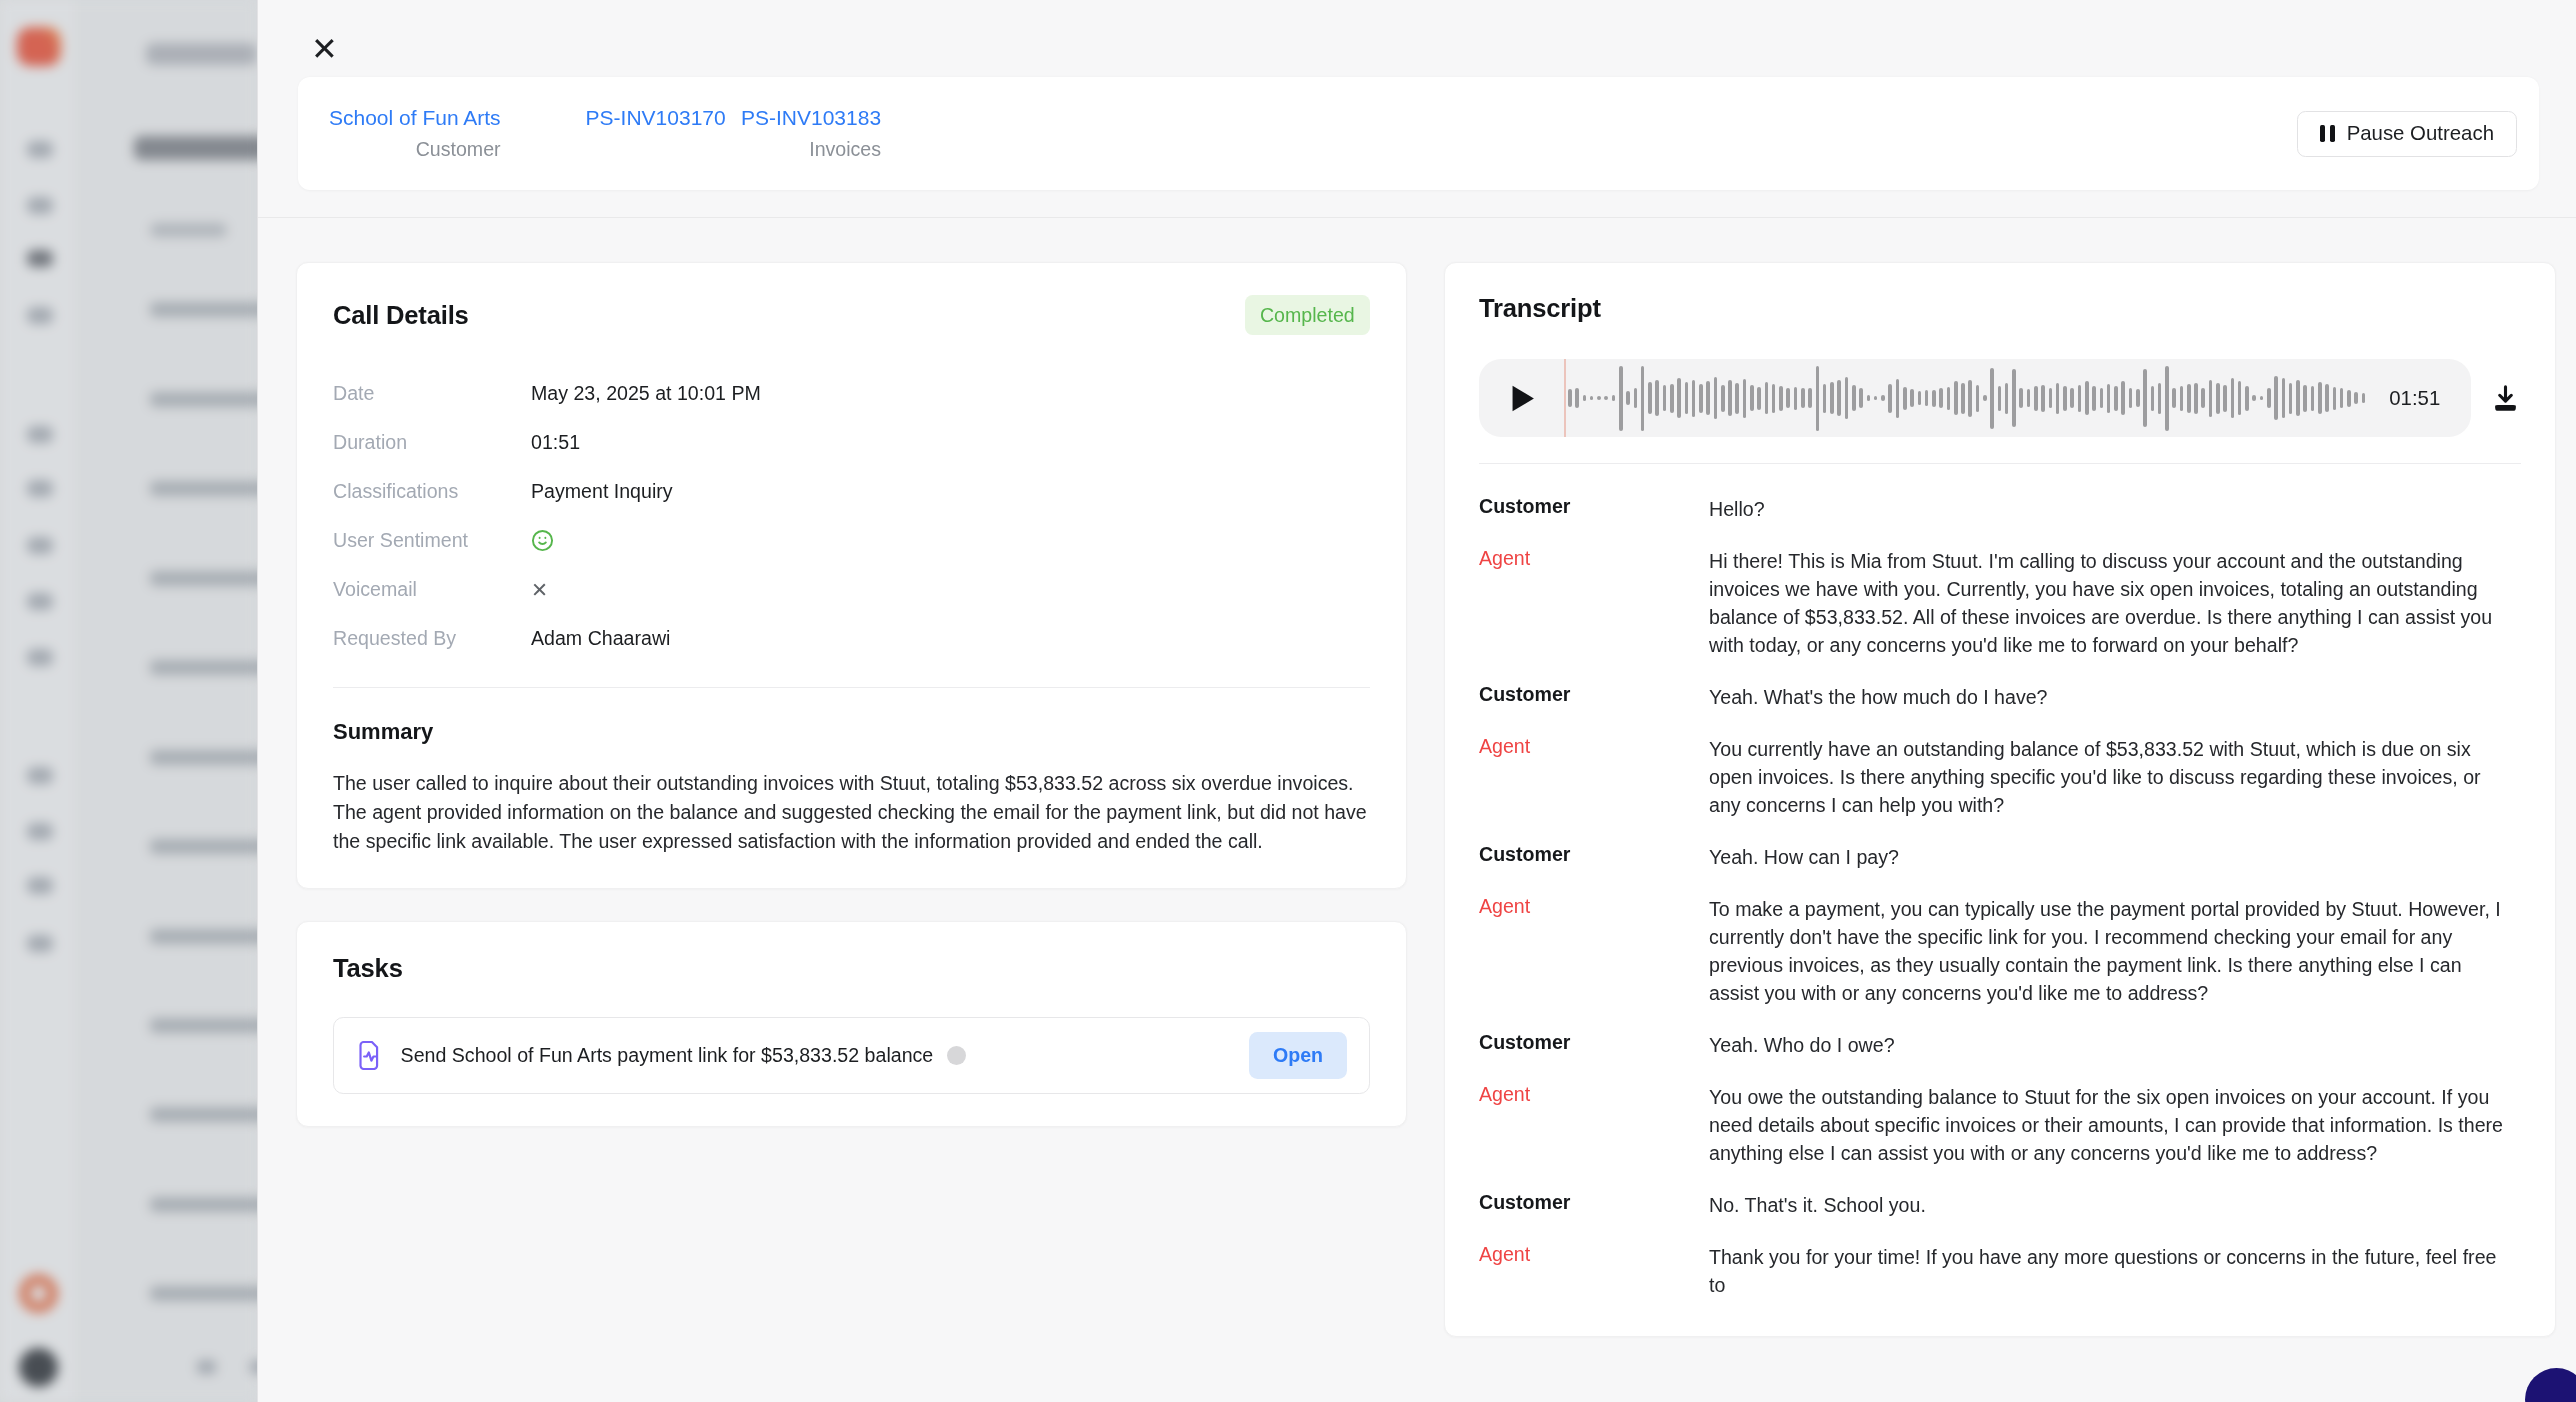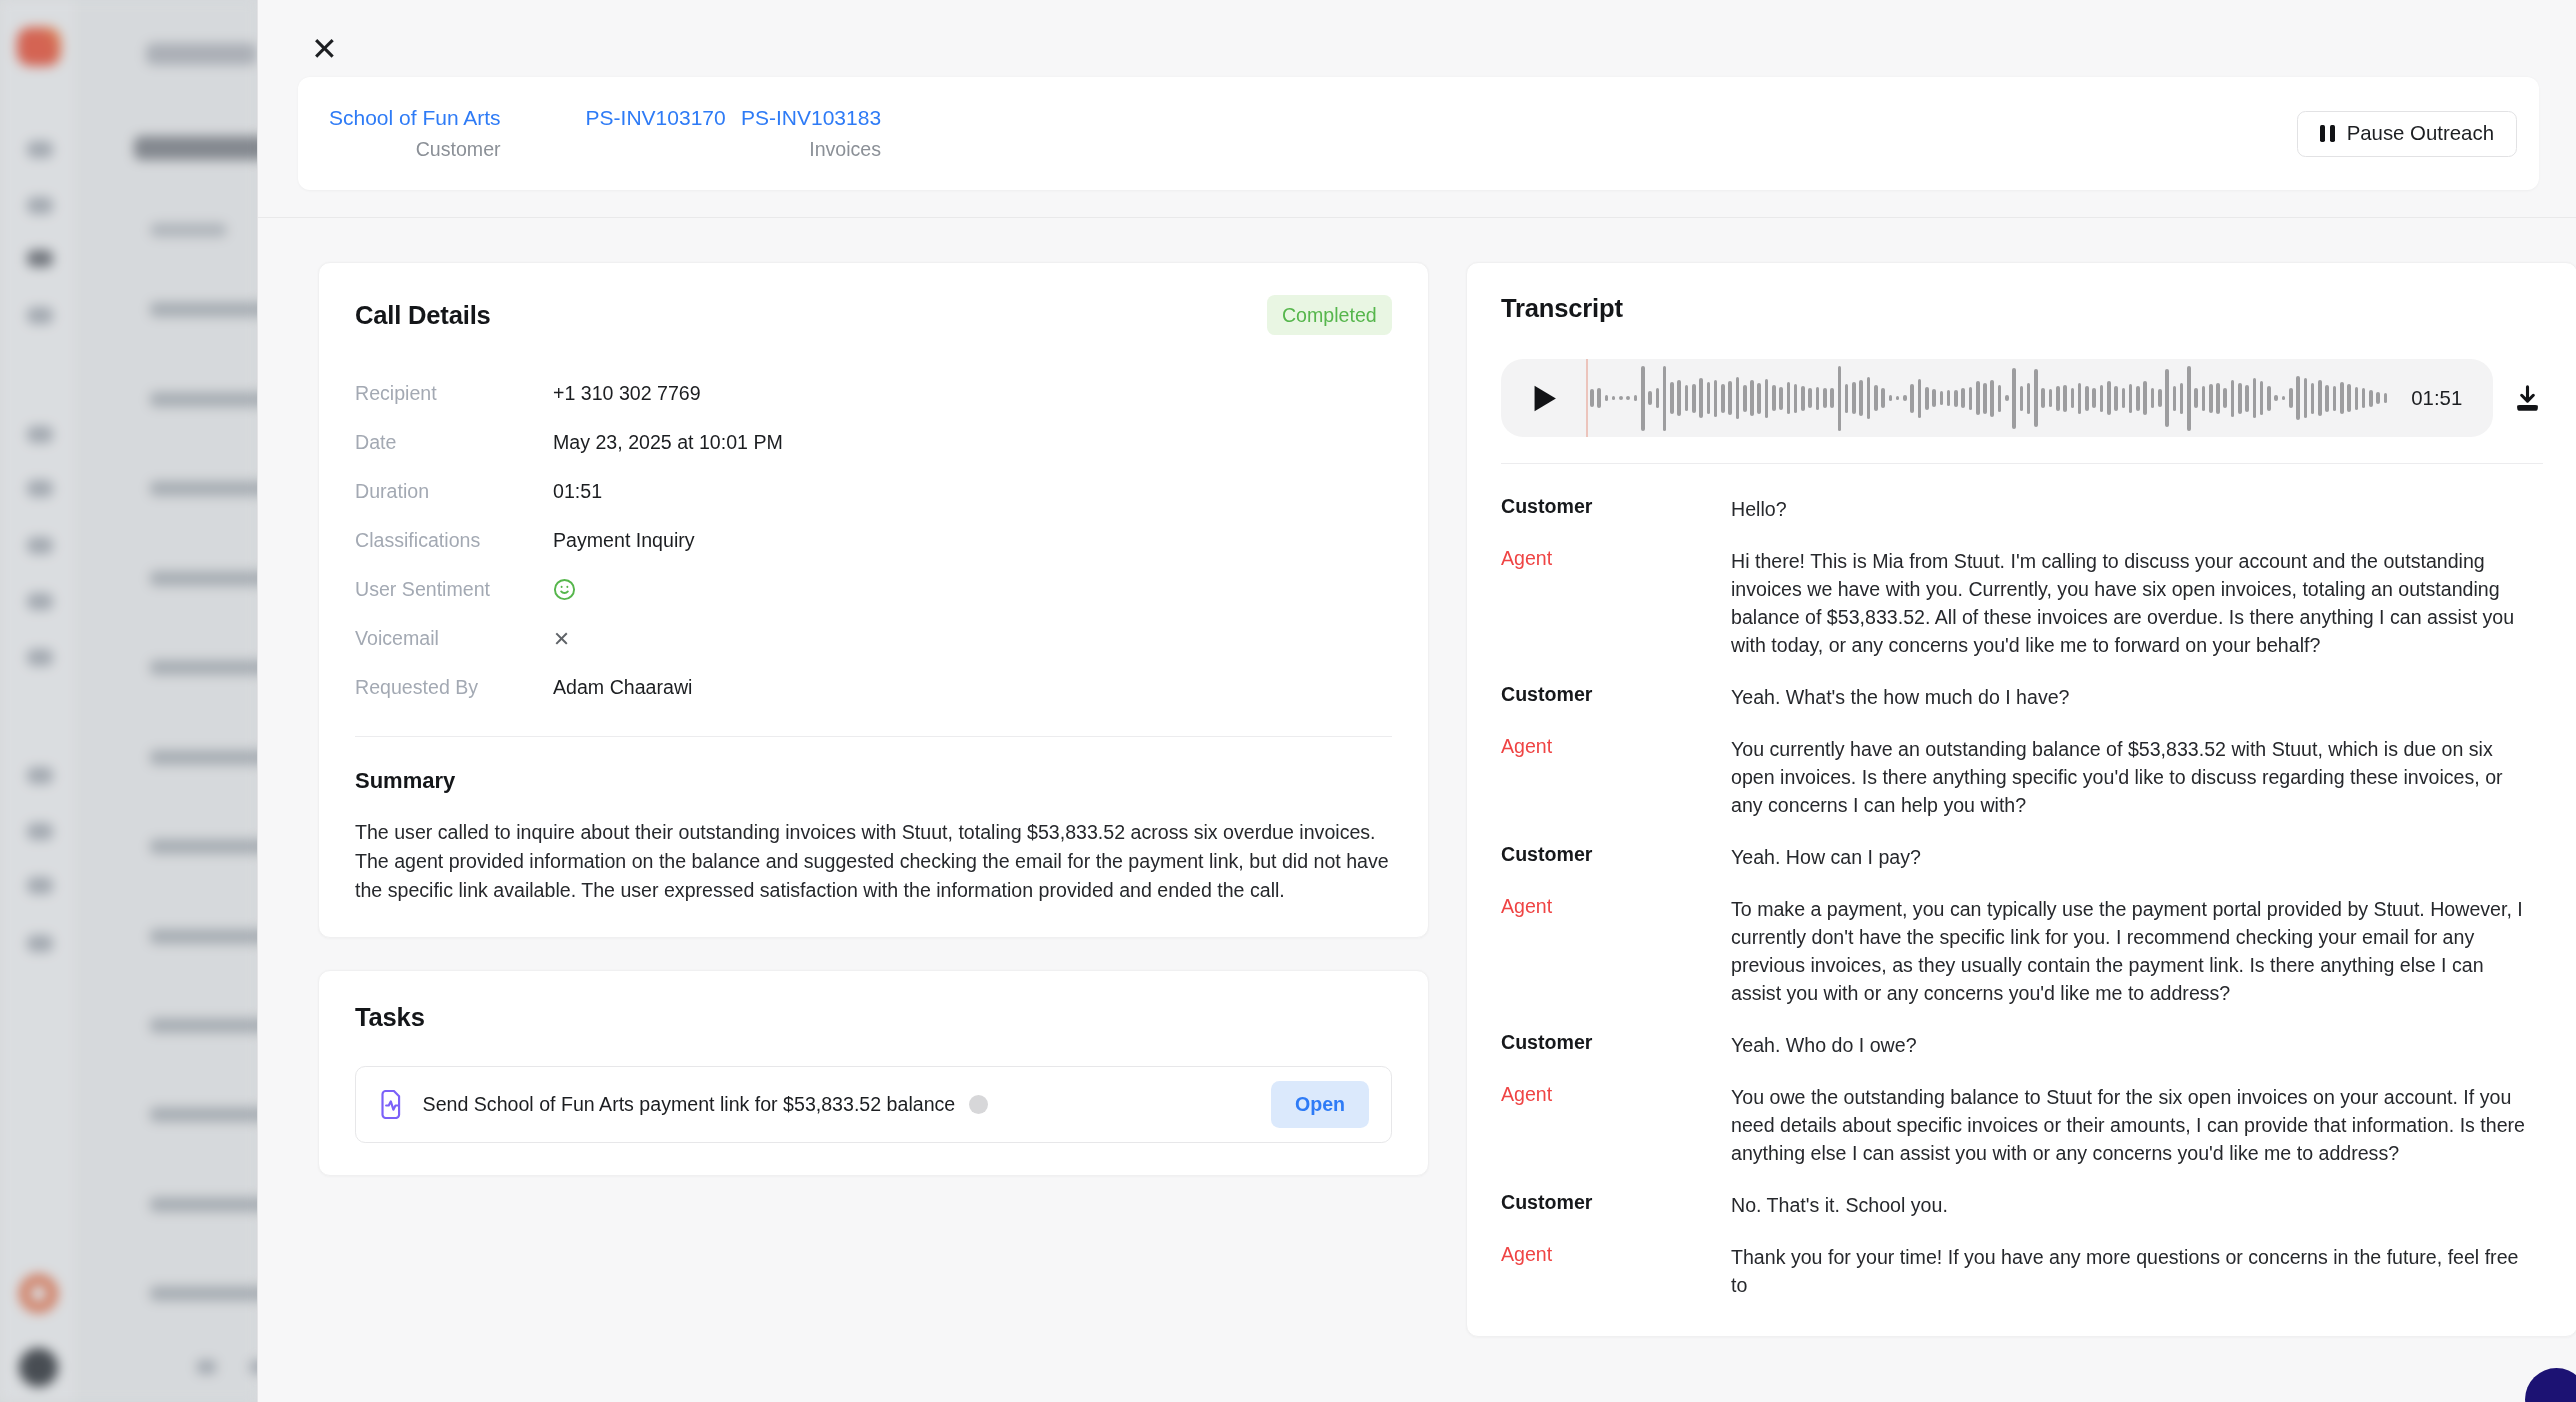--- a/index.html
+++ b/index.html
@@ -32,21 +32,21 @@
   .hc-col + .hc-col { margin-left:85px; }
   .hc-links { display:flex; gap:15.3px; }
   .hc-link { font-size:21px; font-weight:500; color:var(--accent-blue); text-decoration:none; }
   .hc-label { font-size:19.6px; color:#8b9097; }
   .pause-btn { margin-left:auto; display:flex; align-items:center; gap:12px; height:46px; padding:0 22px;
     background:#fff; border:0.9px solid #e2e2e4; border-radius:8.5px; font-size:20.4px; font-weight:500; color:#1d1f22; cursor:pointer; font-family:inherit; }
   .pause-glyph { display:flex; gap:4.3px; }
   .pause-glyph i { width:5.1px; height:17px; background:#121316; border-radius:1.7px; }
   .header-divider { position:absolute; left:0; right:0; top:217px; height:0.9px; background:#e9e9ea; }
 
-  .modal-body { position:absolute; left:0; right:0; top:218px; bottom:0; padding:44px 47px 0 60px; display:flex; gap:37px; overflow:hidden; }
+  .modal-body { position:absolute; left:0; right:0; top:218px; bottom:0; padding:44px 47px 0 38px; display:flex; gap:37px; overflow:hidden; }
   .col-left { width:1111px; flex:none; display:flex; flex-direction:column; gap:32px; }
   .col-right { flex:1; }
 
   .card { background:#fff; border:0.9px solid #f0f0f1; border-radius:12px; box-shadow:0 0.9px 2.6px rgba(0,0,0,.03); }
   .card-pad { padding:32px 36px; }
   .card-title { font-size:25.6px; font-weight:700; color:#141619; letter-spacing:-0.2px; }
 
   
   .cd-head { display:flex; align-items:center; justify-content:space-between; }
   .status-badge { background:var(--green-bg); color:var(--green-text); font-size:19.6px; font-weight:500; padding:8.5px 15.3px; border-radius:7.7px; }
@@ -160,25 +160,20 @@
 
   <div class="modal-body">
 
     <div class="col-left">
       <div class="card card-pad">
         <div class="cd-head">
           <div class="card-title">Call Details</div>
           <div class="status-badge">Completed</div>
         </div>
         <div class="fields" id="cd-fields">
-  <div class="field-row" data-kind="text">
-    <span class="field-label">Recipient</span>
-    <span class="field-value">+1 310 302 7769</span>
-
-  </div>
 
   <div class="field-row" data-kind="text">
     <span class="field-label">Date</span>
     <span class="field-value">May 23, 2025 at 10:01 PM</span>
 
   </div>
 
   <div class="field-row" data-kind="text">
     <span class="field-label">Duration</span>
     <span class="field-value">01:51</span>

